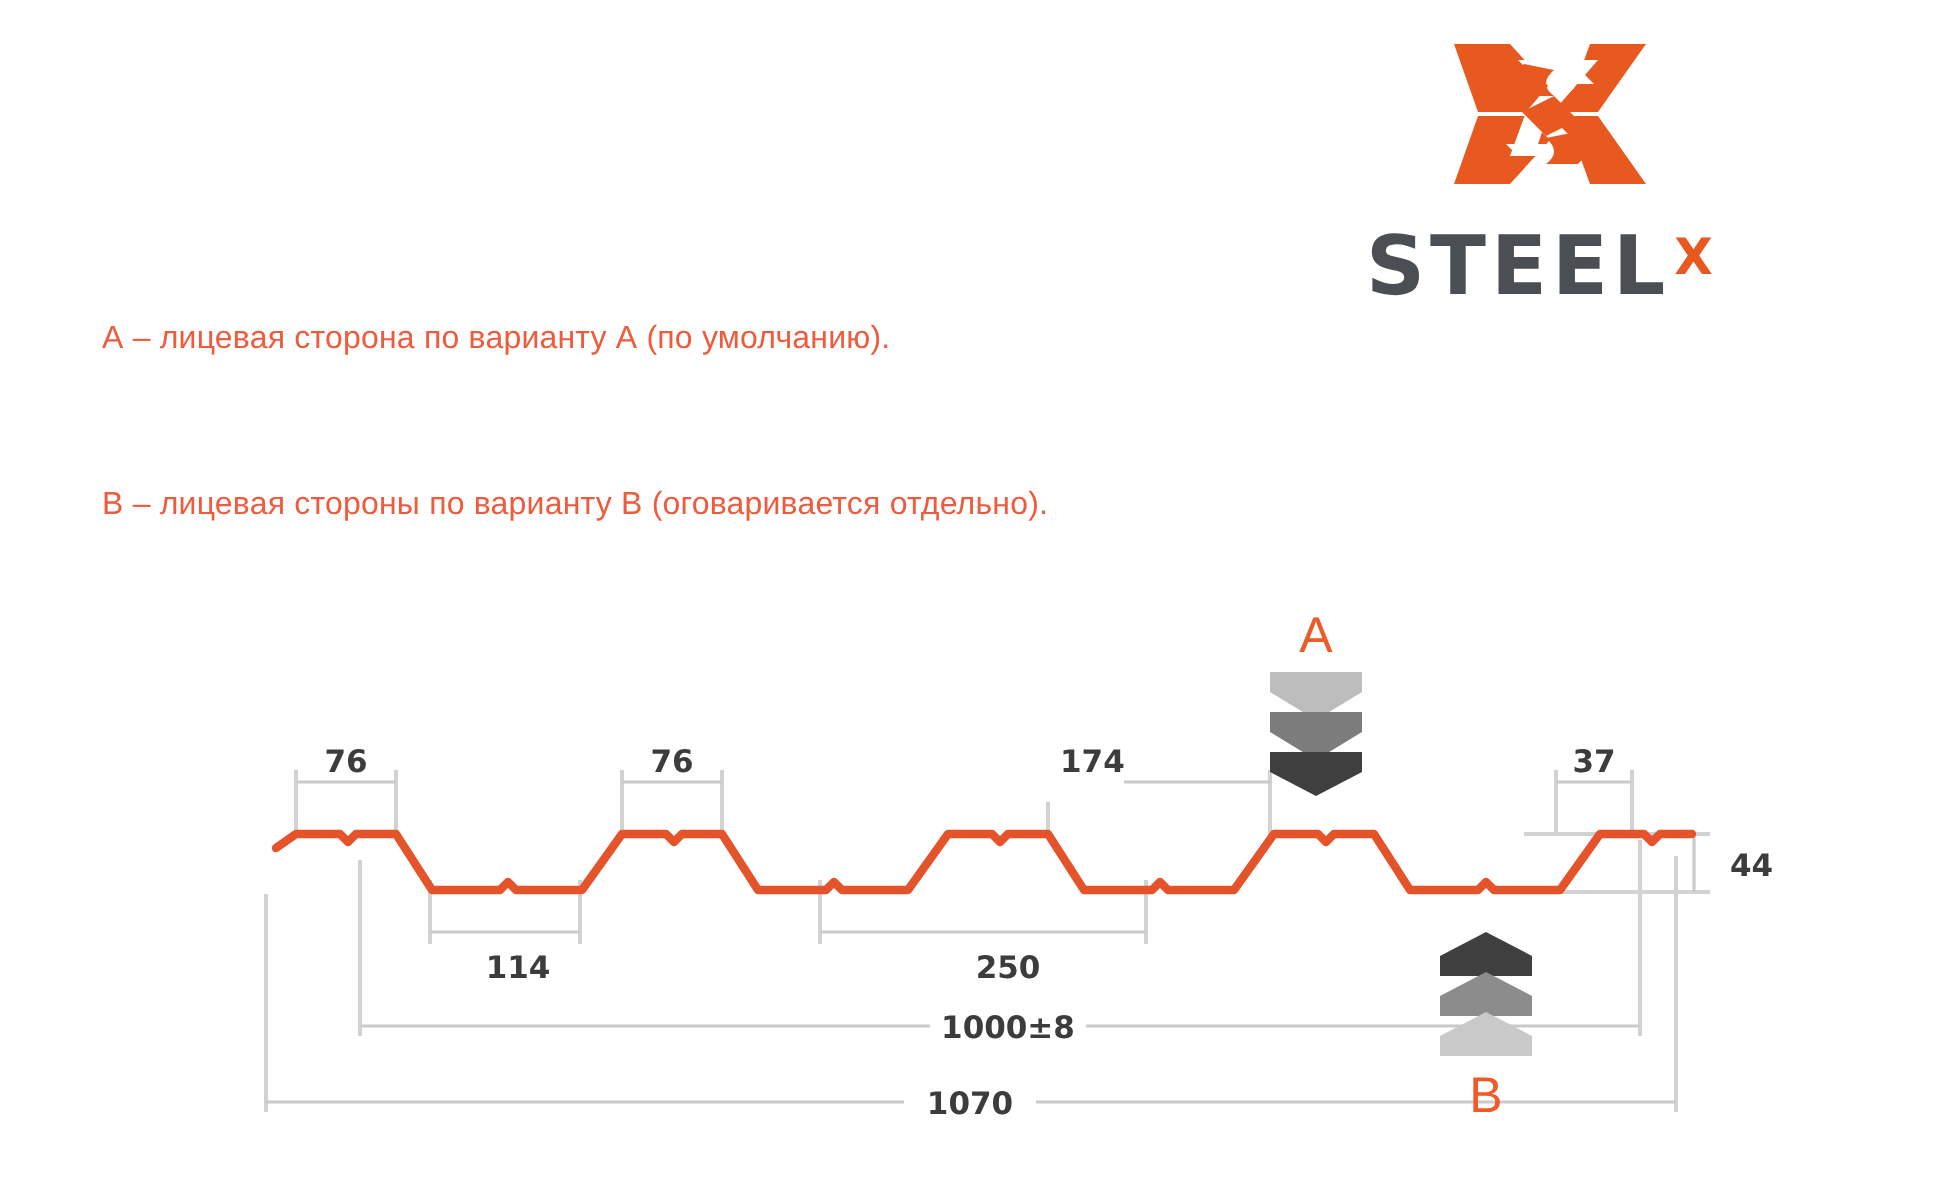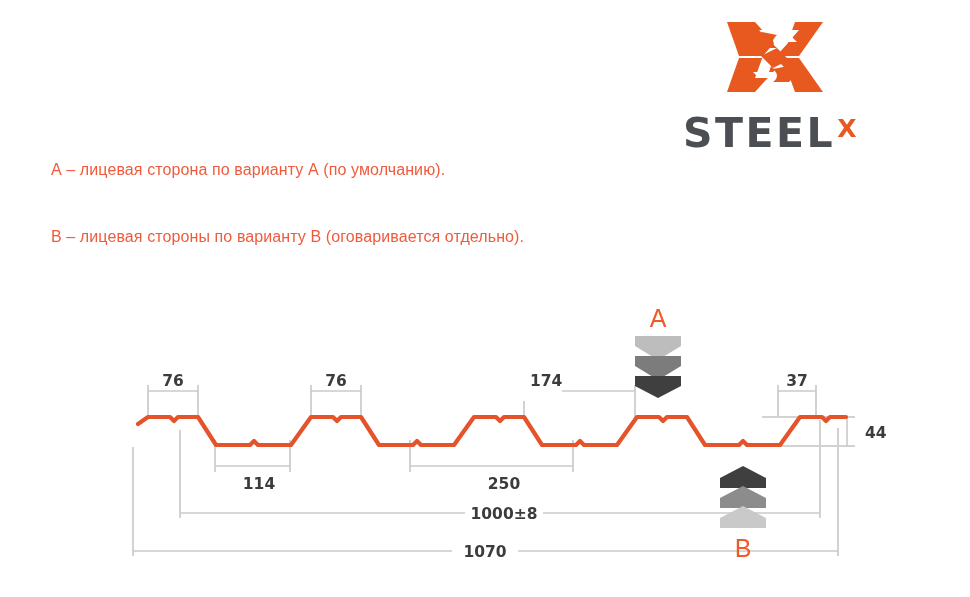--- a/index.html
+++ b/index.html
@@ -32,21 +32,21 @@
   .caption{
     position:absolute;
     color:#ef5b3c;
     font-family:"Liberation Sans", sans-serif;
     font-size:16px;
     font-weight:400;
     white-space:nowrap;
     letter-spacing:0.1px;
   }
   #caption-a{left:51px;top:161px;}
-  #caption-b{left:51px;top:228px;}
+  #caption-b{left:51px;top:244px;}
 
   
   #drawing{position:absolute;left:0;top:0;width:970px;height:597px;}
 
   
   .marker{position:absolute;width:62px;}
   #marker-a{left:627px;top:306px;height:92px;}
   #marker-b{left:712px;top:466px;height:92px;}
   .marker-letter{
     position:absolute;left:0;width:62px;text-align:center;

